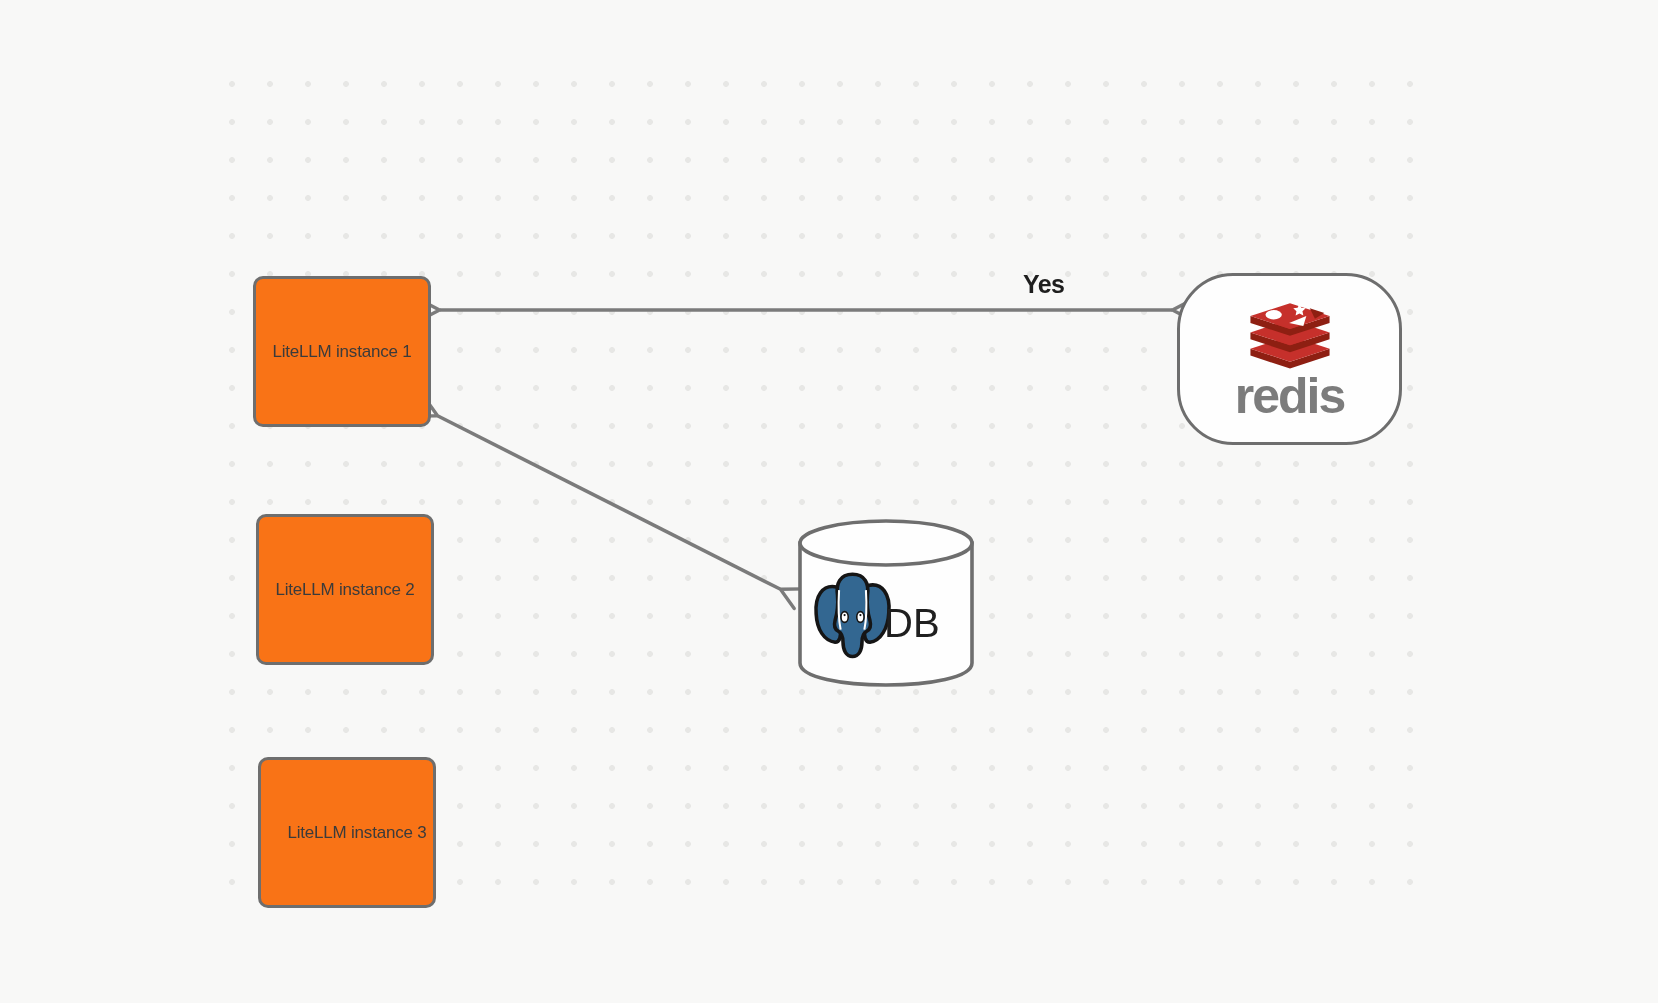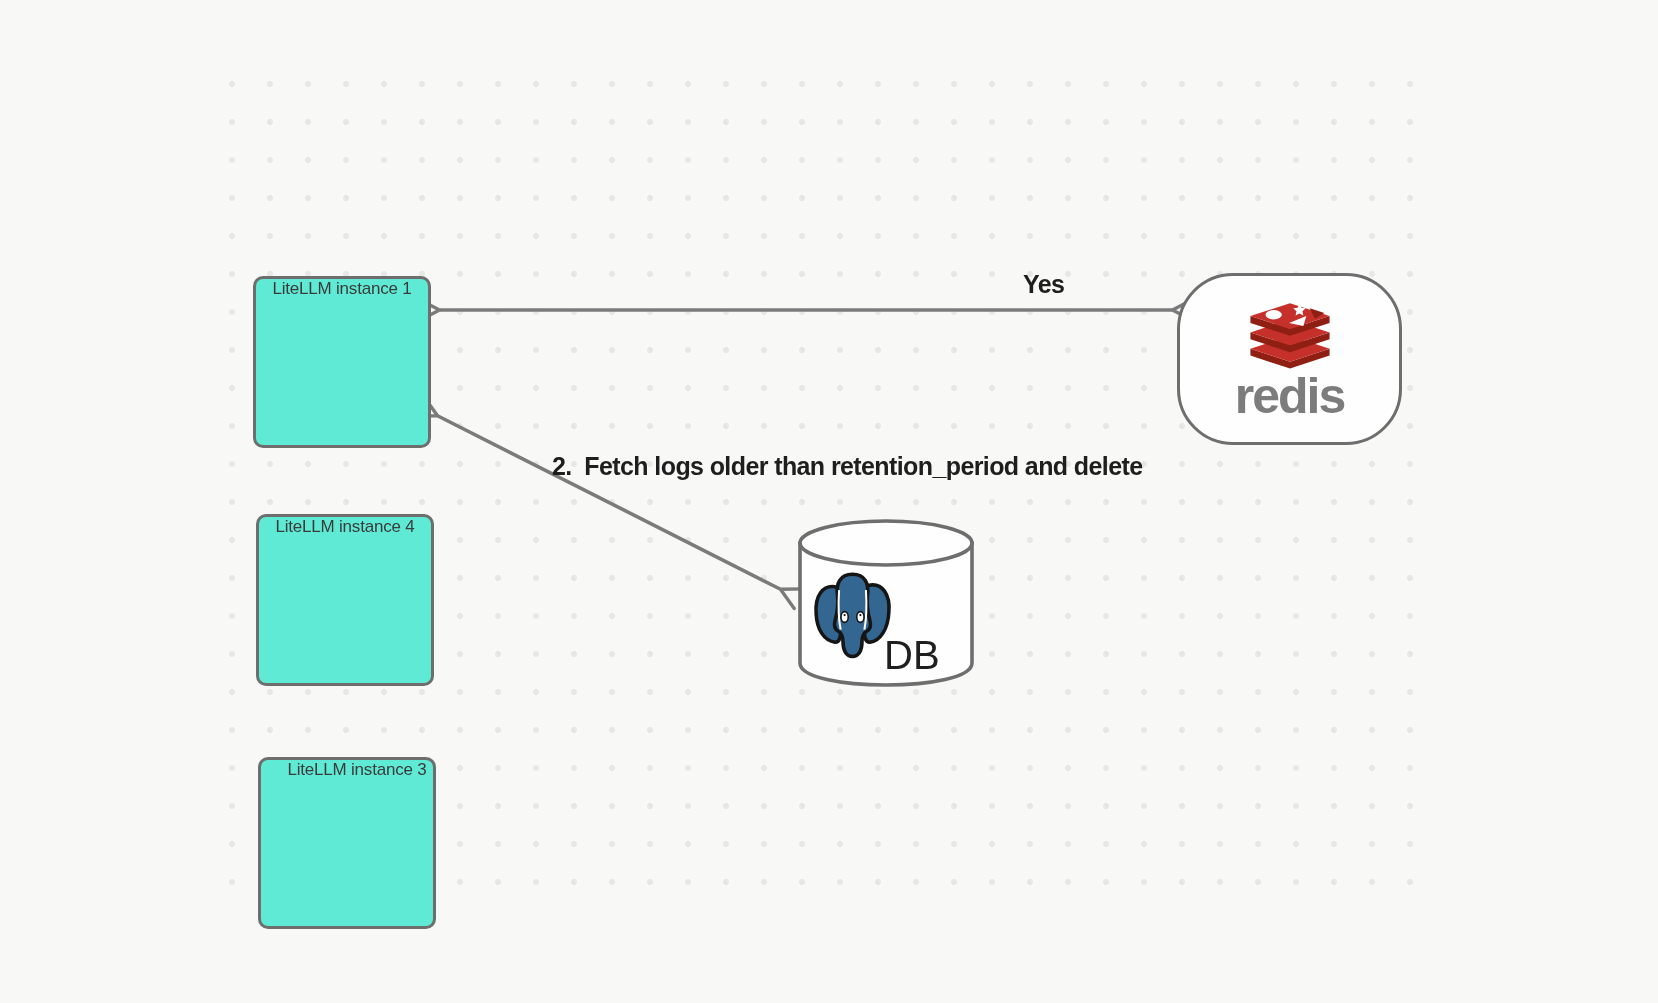--- a/index.html
+++ b/index.html
@@ -12,24 +12,24 @@
   .dotgrid{
     position:absolute;left:212px;top:64px;width:1218px;height:842px;
     background-image:radial-gradient(circle,#e7e7e5 2.6px,transparent 3.2px);
     background-size:38px 38px;
     background-position:1px 1px;
     pointer-events:none;
   }
   .edges-svg{position:absolute;left:0;top:0;width:1658px;height:1003px;}
 
   .node-box{
-    position:absolute;width:178px;height:172px;
-    background:#5eead4;border:3.5px solid #6e6e6e;border-radius:10px;
+    position:absolute;width:178px;height:151px;
+    background:#f97316;border:3.5px solid #6e6e6e;border-radius:10px;
     box-sizing:border-box;
-    display:flex;justify-content:center;
+    display:flex;align-items:center;justify-content:center;
   }
   #box1{left:253px;top:276px;}
   #box2{left:256px;top:514px;}
   #box3{left:258px;top:757px;padding-left:20px;}
   .node-box .lbl{
     font-size:17px;color:#3b3b3b;letter-spacing:-0.2px;white-space:pre;
   }
 
   .redis-node{
     position:absolute;left:1177px;top:273px;width:225px;height:172px;
@@ -39,21 +39,21 @@
   }
   .redis-wordmark{
     font-size:50px;font-weight:700;color:#7c7c7c;letter-spacing:-2px;
     line-height:38px;margin-top:-2px;
   }
 
   .cyl-svg{position:absolute;left:796px;top:517px;width:180px;height:172px;}
   .pg-logo{position:absolute;left:813px;top:571px;width:79px;height:92px;}
   .db-label{
     position:absolute;left:884px;top:603px;
-    font-size:40px;line-height:40px;font-weight:400;color:#1f1f1f;margin-top:32px;
+    font-size:40px;line-height:40px;font-weight:400;color:#1f1f1f;
   }
 
   .edge-label{
     position:absolute;
     font-size:25px;line-height:25px;font-weight:700;
     color:#1e1e1e;letter-spacing:-0.6px;white-space:pre;
   }
   #edge1-label{left:497px;top:284px;}
   #edge1-response{left:1023px;top:272px;}
   #edge2-label{left:552px;top:454px;}
@@ -72,21 +72,21 @@
       </marker>
     </defs>
     <path d="M440 310 H1172" fill="none" stroke="#7b7b7b" stroke-width="3.6" marker-start="url(#ah)" marker-end="url(#ah)"></path>
     <path d="M438 416 L780 589" fill="none" stroke="#7b7b7b" stroke-width="3.6" marker-start="url(#ah)" marker-end="url(#ah)"></path>
   </svg>
 
   <div class="node-box" id="box1">
     <span class="lbl">LiteLLM instance 1</span>
   </div>
   <div class="node-box" id="box2">
-    <span class="lbl">LiteLLM instance 4</span>
+    <span class="lbl">LiteLLM instance 2</span>
   </div>
   <div class="node-box" id="box3">
     <span class="lbl">LiteLLM instance 3</span>
   </div>
 
   <div class="redis-node">
     <svg width="86" height="76" viewBox="0 0 100 88">
 
       <path d="M4 53 L4 61 L50 76 L96 61 L96 53 L50 68 Z" fill="#8e1f12"></path>
       <path d="M50 38 L96 53 L50 68 L4 53 Z" fill="#c6302b"></path>
@@ -124,15 +124,14 @@
 
     <ellipse cx="40" cy="56" rx="4.6" ry="6.8" fill="#ffffff" stroke="#151515" stroke-width="2"></ellipse>
     <ellipse cx="60" cy="56" rx="4.6" ry="6.8" fill="#ffffff" stroke="#151515" stroke-width="2"></ellipse>
     <circle cx="40" cy="53.5" r="1.4" fill="#151515"></circle>
     <circle cx="60" cy="53.5" r="1.4" fill="#151515"></circle>
   </svg>
 
   <div class="db-label">DB</div>
 
   <div class="edge-label" id="edge1-response">Yes</div>
-  <div class="edge-label" id="edge2-label">2.  Fetch logs older than retention_period and delete</div>
 
 </div>
 
 </body></html>

